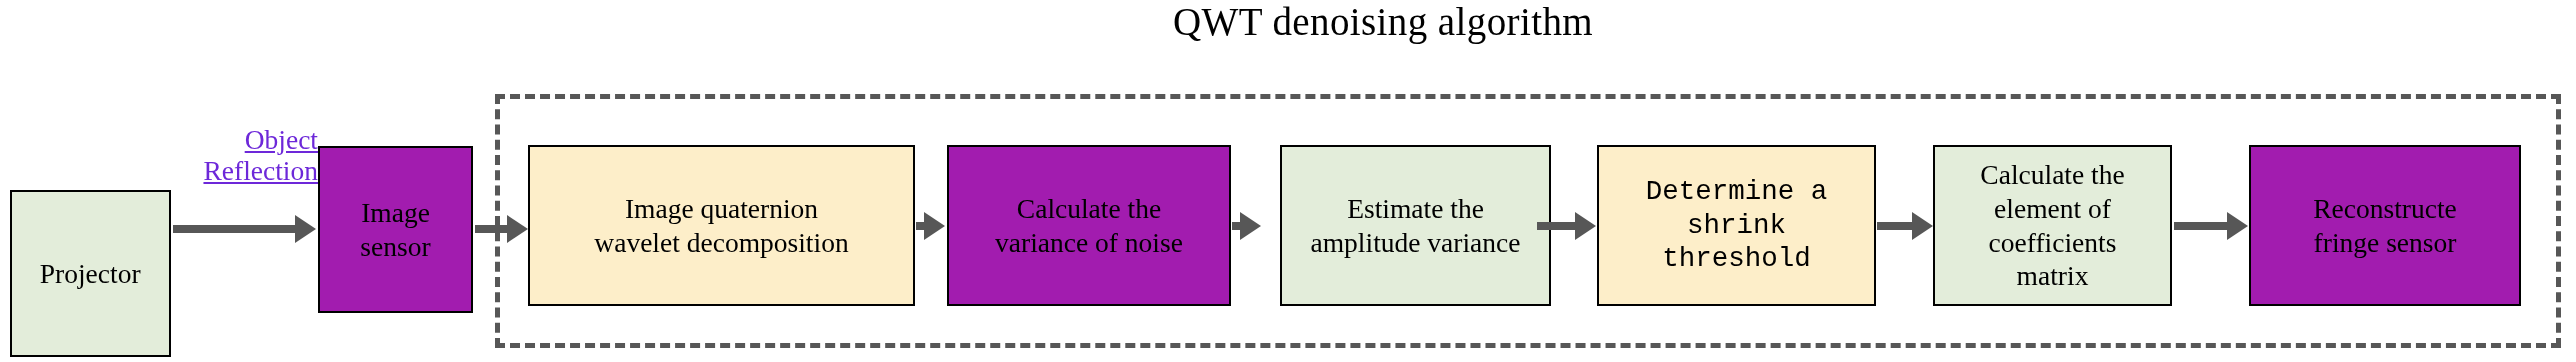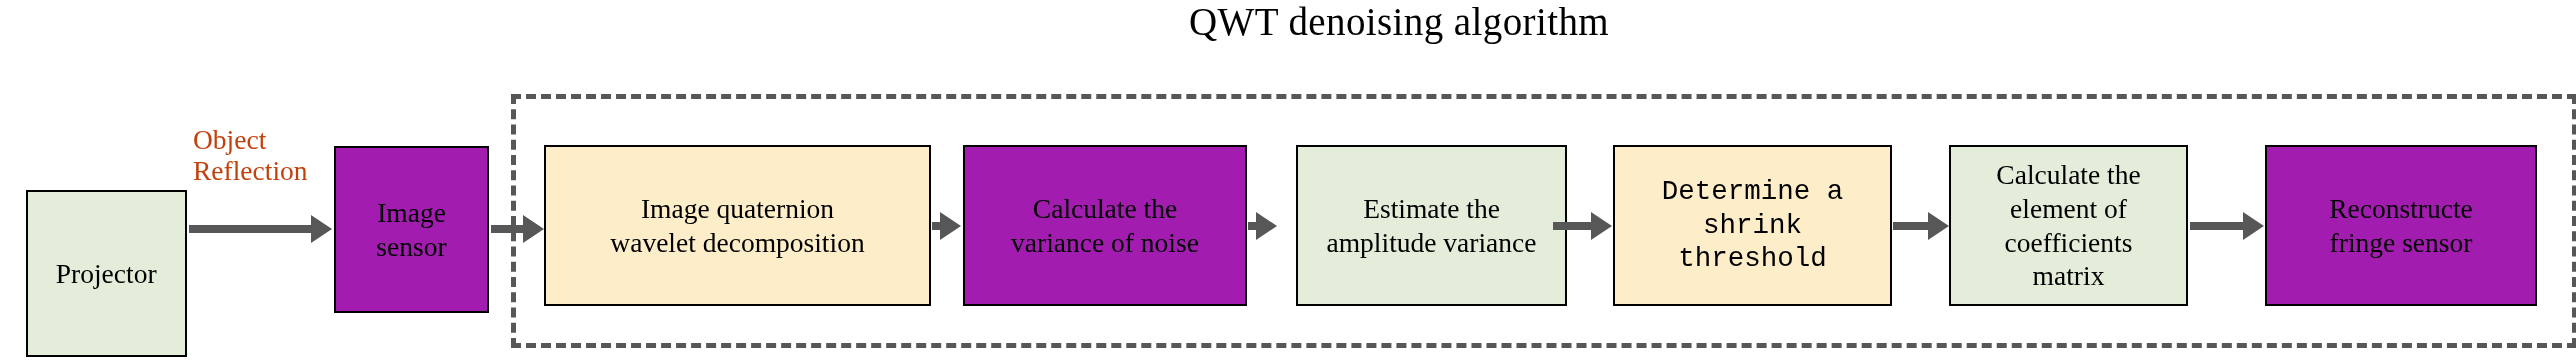--- a/index.html
+++ b/index.html
@@ -1,21 +1,21 @@
 <!DOCTYPE html>
 <html style="font-size:12px"><head>
 <meta charset="utf-8">
 <style>
   html,body{margin:0;padding:0;}
   body{
     width:2576px;height:362px;background:#ffffff;
     font-family:"Liberation Serif","DejaVu Serif",serif;
     overflow:hidden;position:relative;
   }
-  #stage{position:absolute;left:16px;top:0;width:2176px;height:362px;}
+  #stage{position:absolute;left:0;top:0;width:2176px;height:362px;}
 
   .title{
     position:absolute; left:1130px; top:1.5px; width:506px;
     text-align:center; font-size:39px; line-height:1.05;
     color:#000; white-space:nowrap; letter-spacing:0.4px;
   }
 
   
   .dashed-group{
     position:absolute;
@@ -36,23 +36,24 @@
     line-height:1.22;
     padding:1.5px 6px;
     white-space:pre-line;
   }
   .green{background:#e3edda;}
   .blue {background:#a21caf;}
   .cream{background:#fdeec9;}
 
   .edge-label{
     position:absolute;
-    text-align:left;
-    font-size:27.5px;line-height:1.12;color:#c2410c;
+    text-align:right;
+    font-size:27.5px;line-height:1.12;color:#6d28d9;
     white-space:pre-line;
+    text-decoration:underline;
   }
 
   
   .arrow{position:absolute;height:8.2px;background:#575757;}
   .arrow::after{
     content:"";position:absolute;right:-20px;top:50%;
     transform:translateY(-50%);
     width:0;height:0;
     border-left:21px solid #575757;
     border-top:14px solid transparent;

